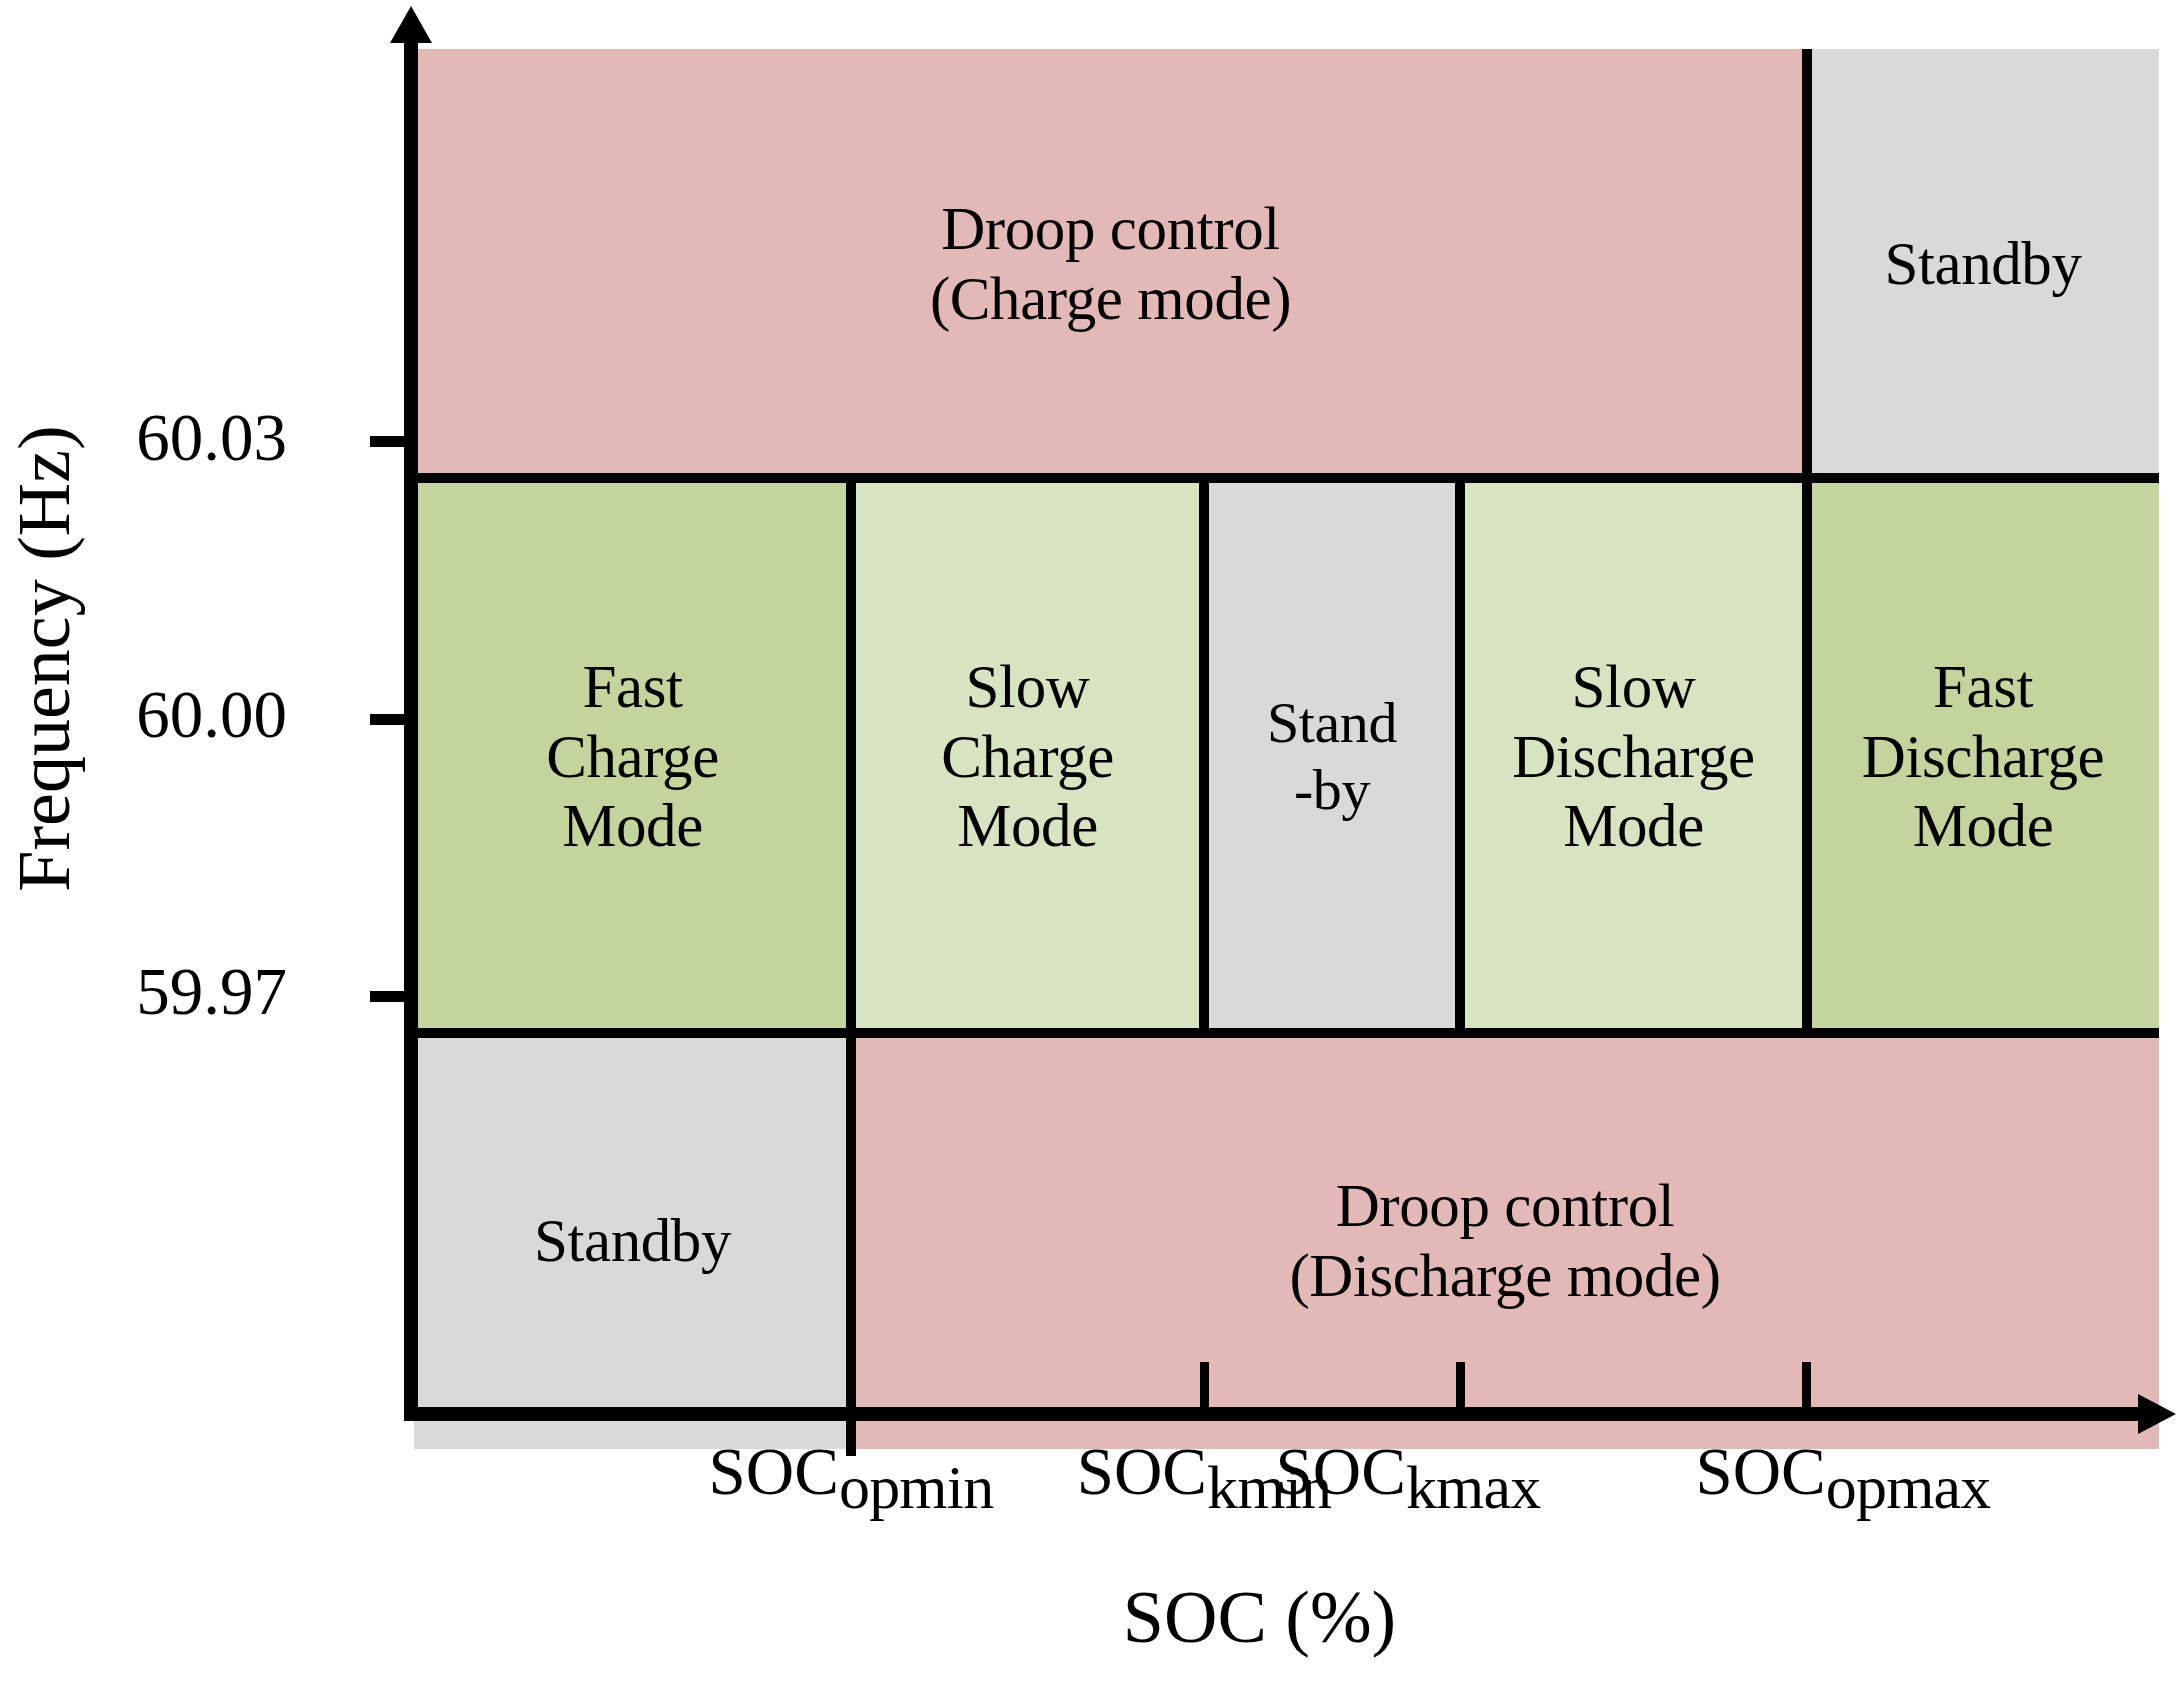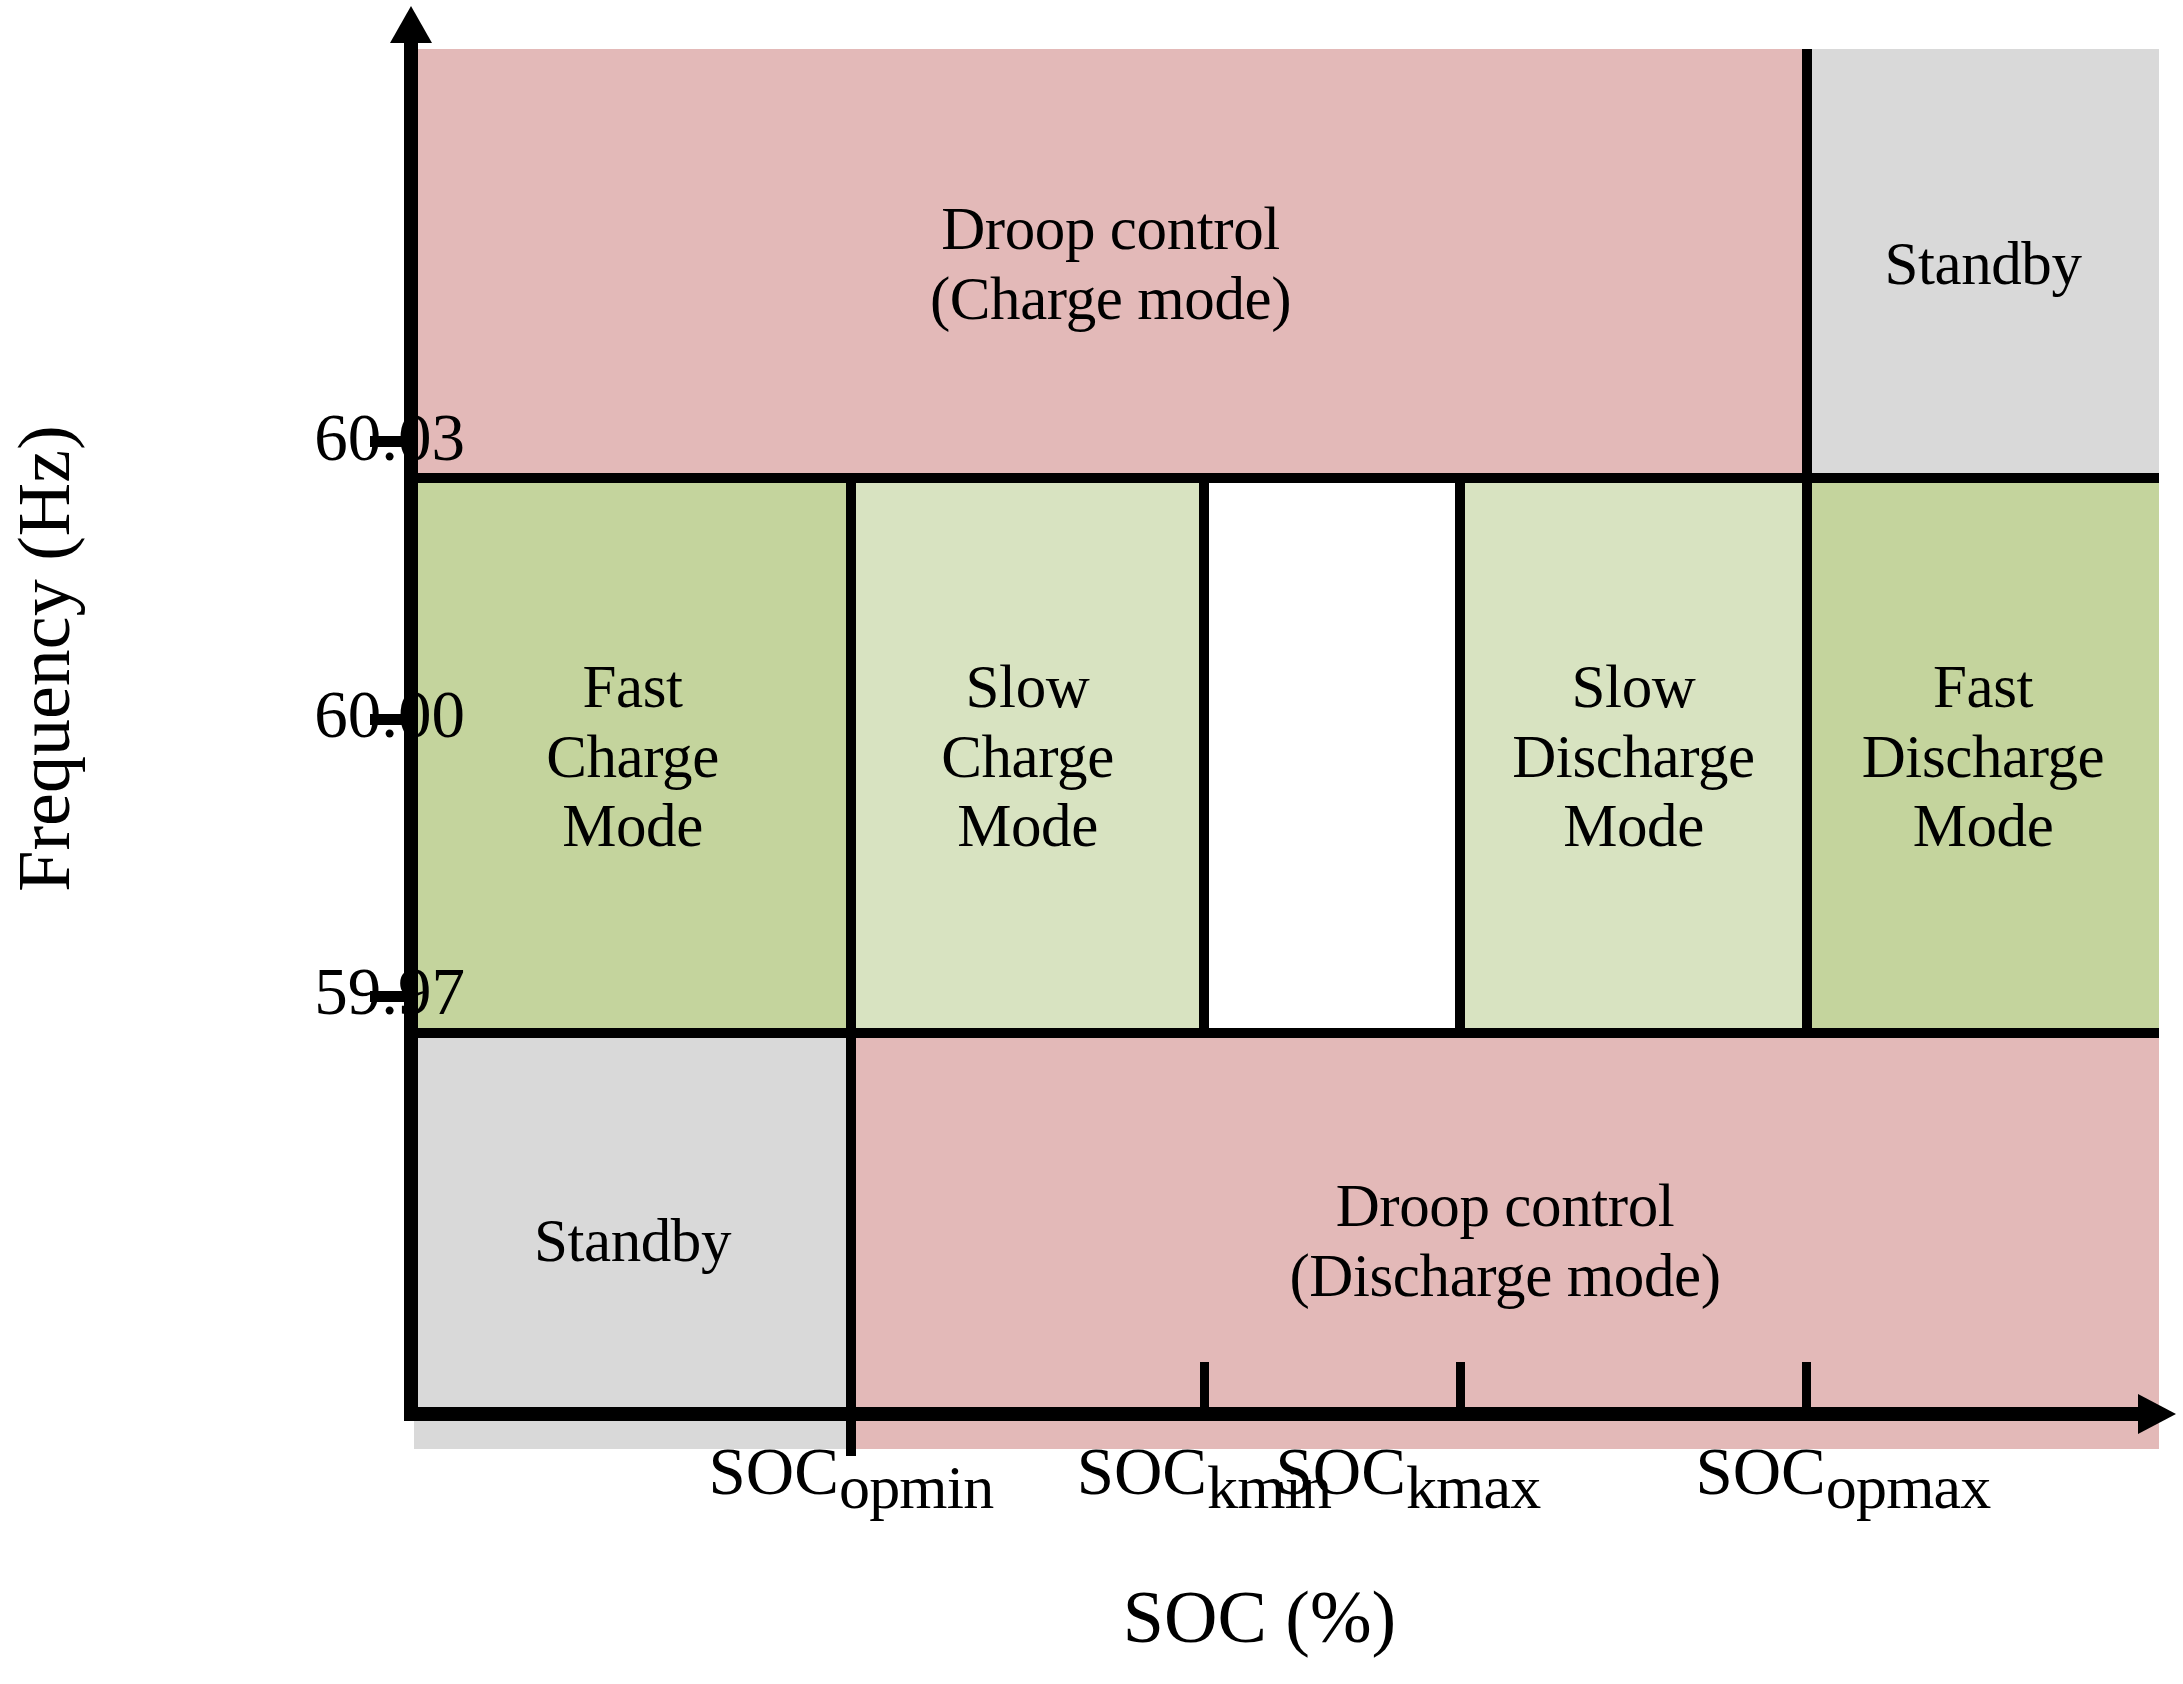--- a/index.html
+++ b/index.html
@@ -94,21 +94,21 @@
   
   .y-tick {
     position: absolute;
     width: 46px;
     height: 11.2px;
     background: #000000;
     left: 370px;
   }
   .y-label {
     position: absolute;
-    right: 1718px;  
+    right: 1896px;  
     font-size: 67px;
     white-space: nowrap;
     text-align: left;
   }
 
   
   .x-tick {
     position: absolute;
     width: 8.8px;
     height: 50px;
@@ -160,20 +160,22 @@
   <div class="region" style="left:0px; top:0px; width:1393px; height:430px; background:#e3b9b8;">Droop control
 (Charge mode)</div>
   <div class="region" style="left:1393px; top:0px; width:352px; height:430px; background:#d9d9d9;">Standby</div>
 
   <div class="region" style="left:0px; top:430px; width:437px; height:555px; background:#c4d49d;">Fast
 Charge
 Mode</div>
   <div class="region" style="left:437px; top:430px; width:353px; height:555px; background:#d8e3c1;">Slow
 Charge
 Mode</div>
+  <div class="region small" style="left:790px; top:430px; width:256px; height:555px; background:#d9d9d9;">Stand
+-by</div>
   <div class="region" style="left:1046px; top:430px; width:347px; height:555px; background:#d8e3c1;">Slow
 Discharge
 Mode</div>
   <div class="region" style="left:1393px; top:430px; width:352px; height:555px; background:#c4d49d;">Fast
 Discharge
 Mode</div>
 
   <div class="region" style="left:0px; top:984px; width:437px; height:416px; background:#d9d9d9;">Standby</div>
   <div class="region" style="left:437px; top:984px; width:1308px; height:416px; background:#e3b9b8;">Droop control
 (Discharge mode)</div>

